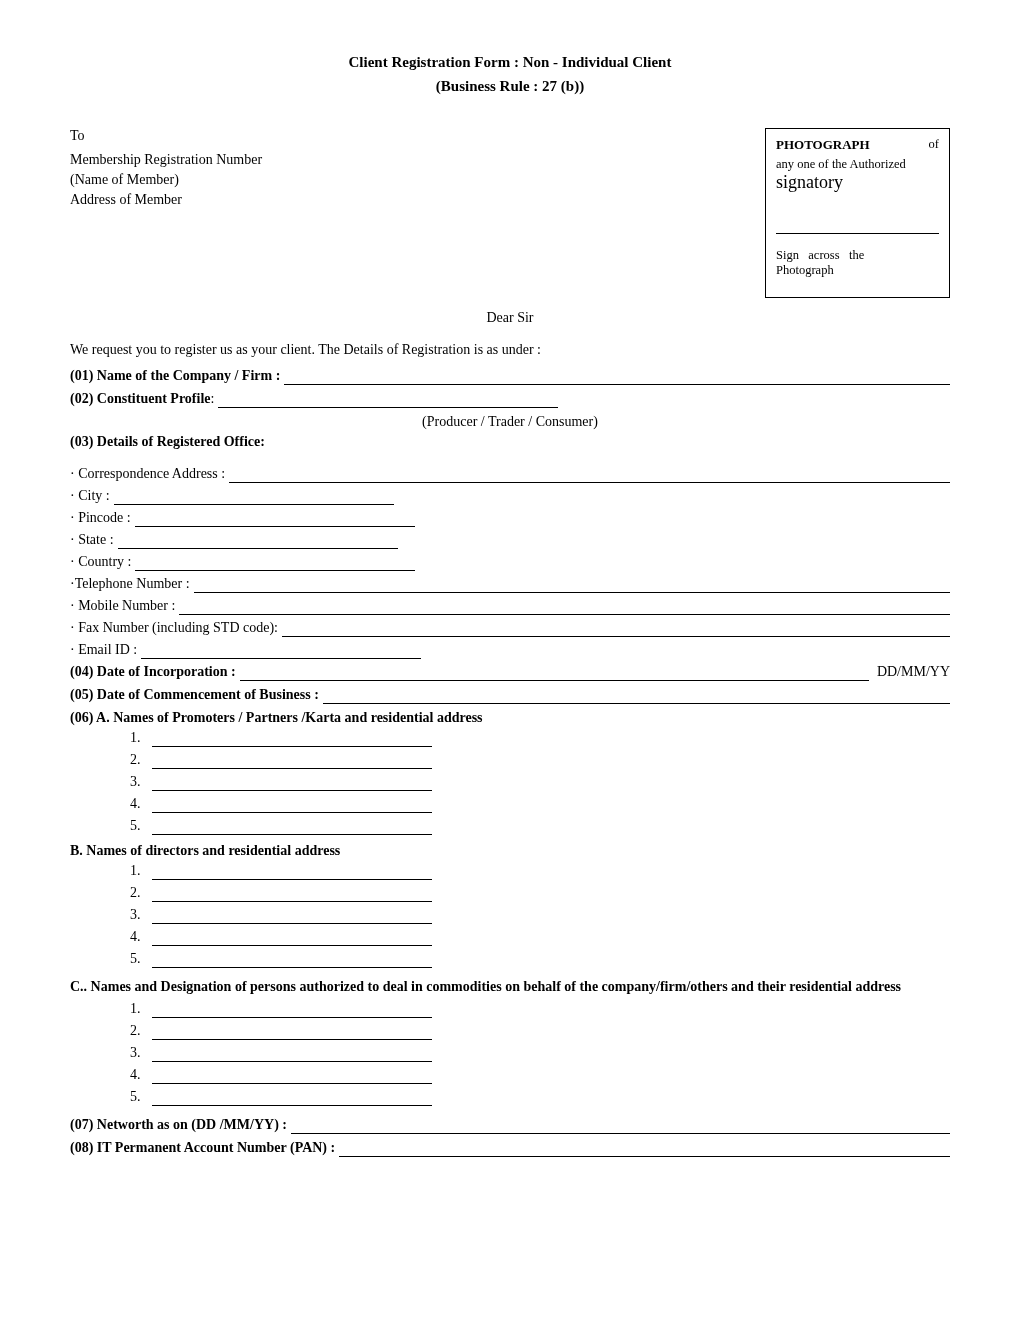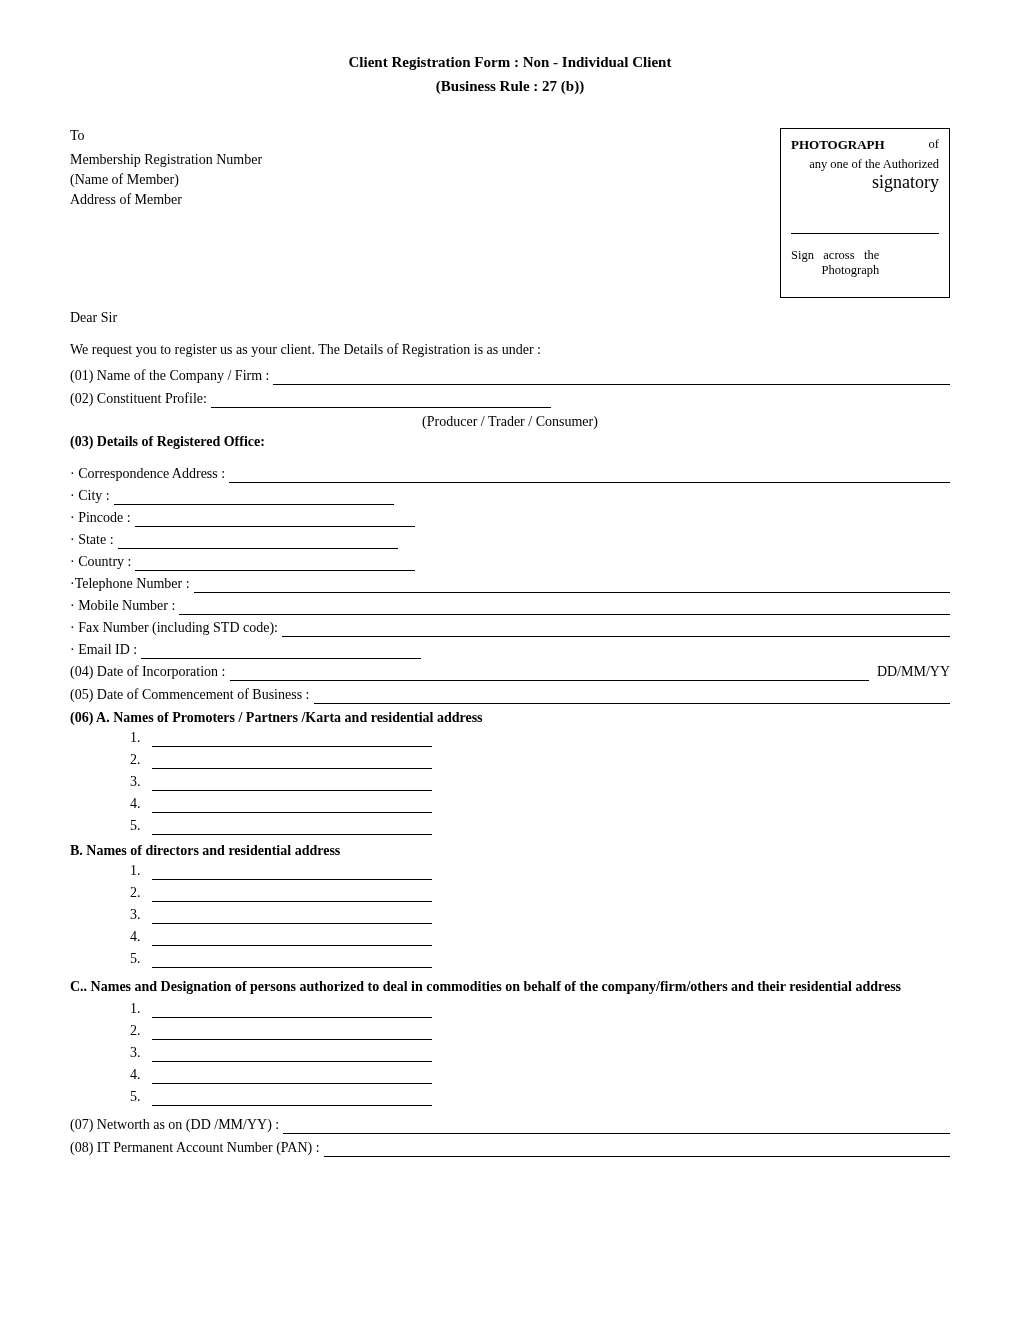--- a/index.html
+++ b/index.html
@@ -27,27 +27,26 @@
       display: flex;
       justify-content: space-between;
       align-items: flex-start;
       margin-bottom: 10px;
     }
     .address-block {
       flex: 1;
     }
     .photo-box {
       border: 1px solid #000;
-      width: 170px;
+      width: 185px;
       min-height: 170px;
       padding: 8px 10px;
       font-size: 12.5px;
       flex-shrink: 0;
       margin-left: 20px;
-      text-align: right;
     }
     .photo-box .photo-title {
       font-weight: bold;
       font-size: 13px;
     }
     .photo-box .photo-top {
       display: flex;
       justify-content: space-between;
       margin-bottom: 4px;
     }
@@ -56,34 +55,35 @@
       display: flex;
       justify-content: space-between;
       font-size: 12.5px;
       border-top: 1px solid #000;
       padding-top: 14px;
     }
     .dear-sir {
       margin-top: 12px;
       margin-bottom: 16px;
       font-size: 14px;
+      text-align: center;
     }
     .request-text {
       margin-bottom: 10px;
       font-size: 14px;
     }
     .field-row {
       margin-bottom: 6px;
       font-size: 14px;
       display: flex;
       align-items: baseline;
       flex-wrap: wrap;
     }
     .field-label {
-      font-weight: normal;
+      font-weight: bold;
       text-align: right;
     }
     .field-line {
       display: inline-block;
       border-bottom: 1px solid #000;
       flex: 1;
       min-width: 200px;
       margin-left: 4px;
     }
     .field-line-fixed {

